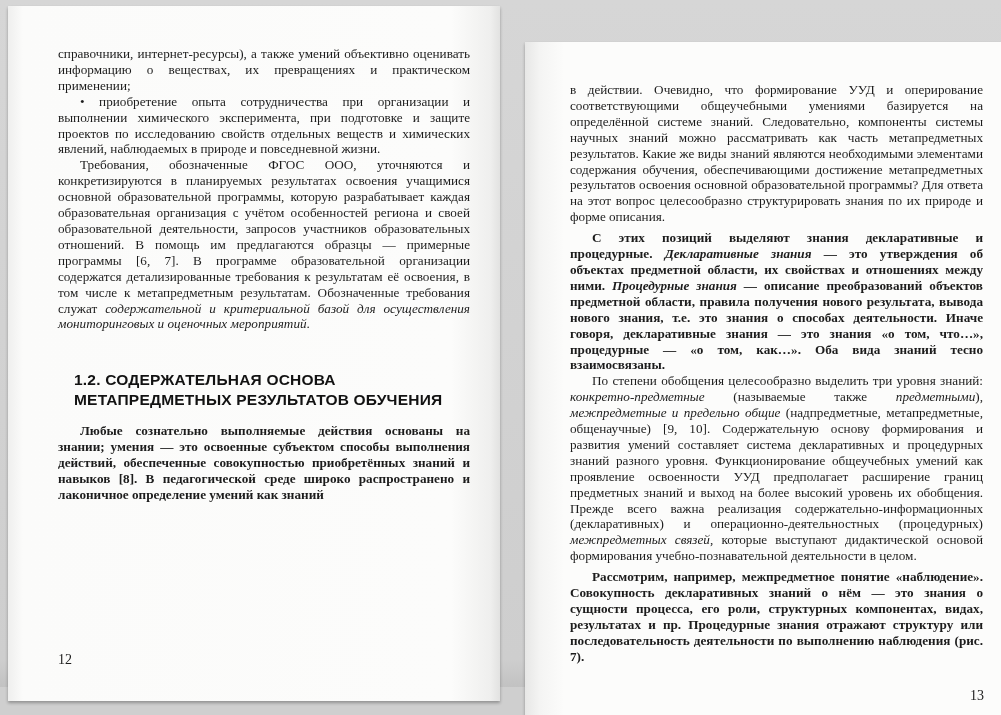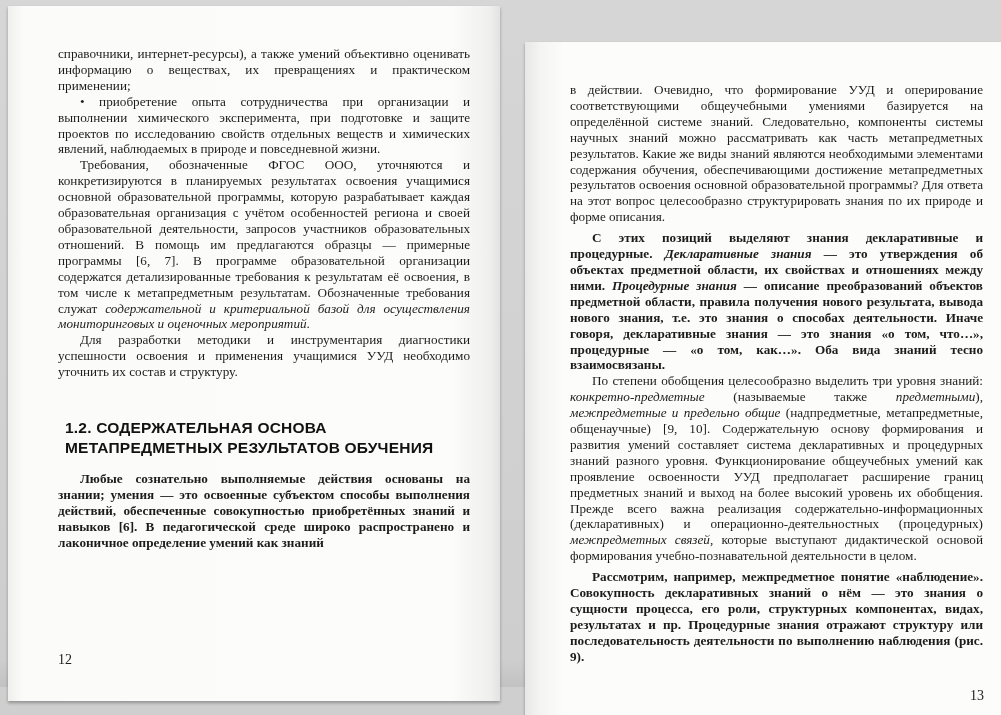--- a/index.html
+++ b/index.html
@@ -46,21 +46,21 @@
   .para.gap { margin-top: 5px; font-weight: bold; }
   .para em { font-style: italic; }
 
   .section-heading {
     font-family: "Liberation Sans", "DejaVu Sans", sans-serif;
     font-weight: bold;
     font-size: 15.5px;
     line-height: 19.5px;
     letter-spacing: 0.2px;
     color: #121212;
-    margin: 38px 0 14px 7px;
+    margin: 38px 0 14px 16px;
     text-align: left;
   }
   .page-number {
     position: absolute;
     bottom: 33px;
     font-size: 14px;
     color: #1c1c1c;
   }
   .page-number.left  { left: 50px; }
   .page-number.right { right: 33px; }
@@ -68,30 +68,29 @@
 </head>
 <body>
 
 <div class="stage">
 
   <div class="page page-left">
     <div class="page-content" id="left-content">
         <p class="para"><span>справочники, интернет-ресурсы), а также умений объективно оценивать информацию о веществах, их превращениях и практическом применении;</span></p>
         <p class="para indent"><span>• приобретение опыта сотрудничества при организации и выполнении химического эксперимента, при подготовке и защите проектов по исследованию свойств отдельных веществ и химических явлений, наблюдаемых в природе и повседневной жизни.</span></p>
         <p class="para indent"><span>Требования, обозначенные ФГОС ООО, уточняются и конкретизируются в планируемых результатах освоения учащимися основной образовательной программы, которую разрабатывает каждая образовательная организация с учётом особенностей региона и своей образовательной деятельности, запросов участников образовательных отношений. В помощь им предлагаются образцы — примерные программы [6, 7]. В программе образовательной организации содержатся детализированные требования к результатам её освоения, в том числе к метапредметным результатам. Обозначенные требования служат </span><em>содержательной и критериальной базой для осуществления мониторинговых и оценочных мероприятий</em><span>.</span></p>
-        <p class="para indent"><span>Для разработки методики и инструментария диагностики успешности освоения и применения учащимися УУД необходимо уточнить их состав и структуру.</span></p>
         <h2 class="section-heading">1.2. СОДЕРЖАТЕЛЬНАЯ ОСНОВА МЕТАПРЕДМЕТНЫХ РЕЗУЛЬТАТОВ ОБУЧЕНИЯ</h2>
-        <p class="para indent gap"><span>Любые сознательно выполняемые действия основаны на знании; умения — это освоенные субъектом способы выполнения действий, обеспеченные совокупностью приобретённых знаний и навыков [6]. В педагогической среде широко распространено и лаконичное определение умений как знаний</span></p>
+        <p class="para indent gap"><span>Любые сознательно выполняемые действия основаны на знании; умения — это освоенные субъектом способы выполнения действий, обеспеченные совокупностью приобретённых знаний и навыков [8]. В педагогической среде широко распространено и лаконичное определение умений как знаний</span></p>
       </div>
     <div class="page-number left">12</div>
   </div>
 
   <div class="page page-right">
     <div class="page-content" id="right-content">
         <p class="para"><span>в действии. Очевидно, что формирование УУД и оперирование соответствующими общеучебными умениями базируется на определённой системе знаний. Следовательно, компоненты системы научных знаний можно рассматривать как часть метапредметных результатов. Какие же виды знаний являются необходимыми элементами содержания обучения, обеспечивающими достижение метапредметных результатов освоения основной образовательной программы? Для ответа на этот вопрос целесообразно структурировать знания по их природе и форме описания.</span></p>
         <p class="para indent gap"><span>С этих позиций выделяют знания декларативные и процедурные. </span><em>Декларативные знания</em><span> — это утверждения об объектах предметной области, их свойствах и отношениях между ними. </span><em>Процедурные знания</em><span> — описание преобразований объектов предметной области, правила получения нового результата, вывода нового знания, т.е. это знания о способах деятельности. Иначе говоря, декларативные знания — это знания «о том, что…», процедурные — «о том, как…». Оба вида знаний тесно взаимосвязаны.</span></p>
         <p class="para indent"><span>По степени обобщения целесообразно выделить три уровня знаний: </span><em>конкретно-предметные</em><span> (называемые также </span><em>предметными</em><span>), </span><em>межпредметные и предельно общие</em><span> (надпредметные, метапредметные, общенаучные) [9, 10]. Содержательную основу формирования и развития умений составляет система декларативных и процедурных знаний разного уровня. Функционирование общеучебных умений как проявление освоенности УУД предполагает расширение границ предметных знаний и выход на более высокий уровень их обобщения. Прежде всего важна реализация содержательно-информационных (декларативных) и операционно-деятельностных (процедурных) </span><em>межпредметных связей</em><span>, которые выступают дидактической основой формирования учебно-познавательной деятельности в целом.</span></p>
-        <p class="para indent gap"><span>Рассмотрим, например, межпредметное понятие «наблюдение». Совокупность декларативных знаний о нём — это знания о сущности процесса, его роли, структурных компонентах, видах, результатах и пр. Процедурные знания отражают структуру или последовательность деятельности по выполнению наблюдения (рис. 9).</span></p>
+        <p class="para indent gap"><span>Рассмотрим, например, межпредметное понятие «наблюдение». Совокупность декларативных знаний о нём — это знания о сущности процесса, его роли, структурных компонентах, видах, результатах и пр. Процедурные знания отражают структуру или последовательность деятельности по выполнению наблюдения (рис. 7).</span></p>
       </div>
     <div class="page-number right">13</div>
   </div>
 
 </div>
 
 </body></html>

